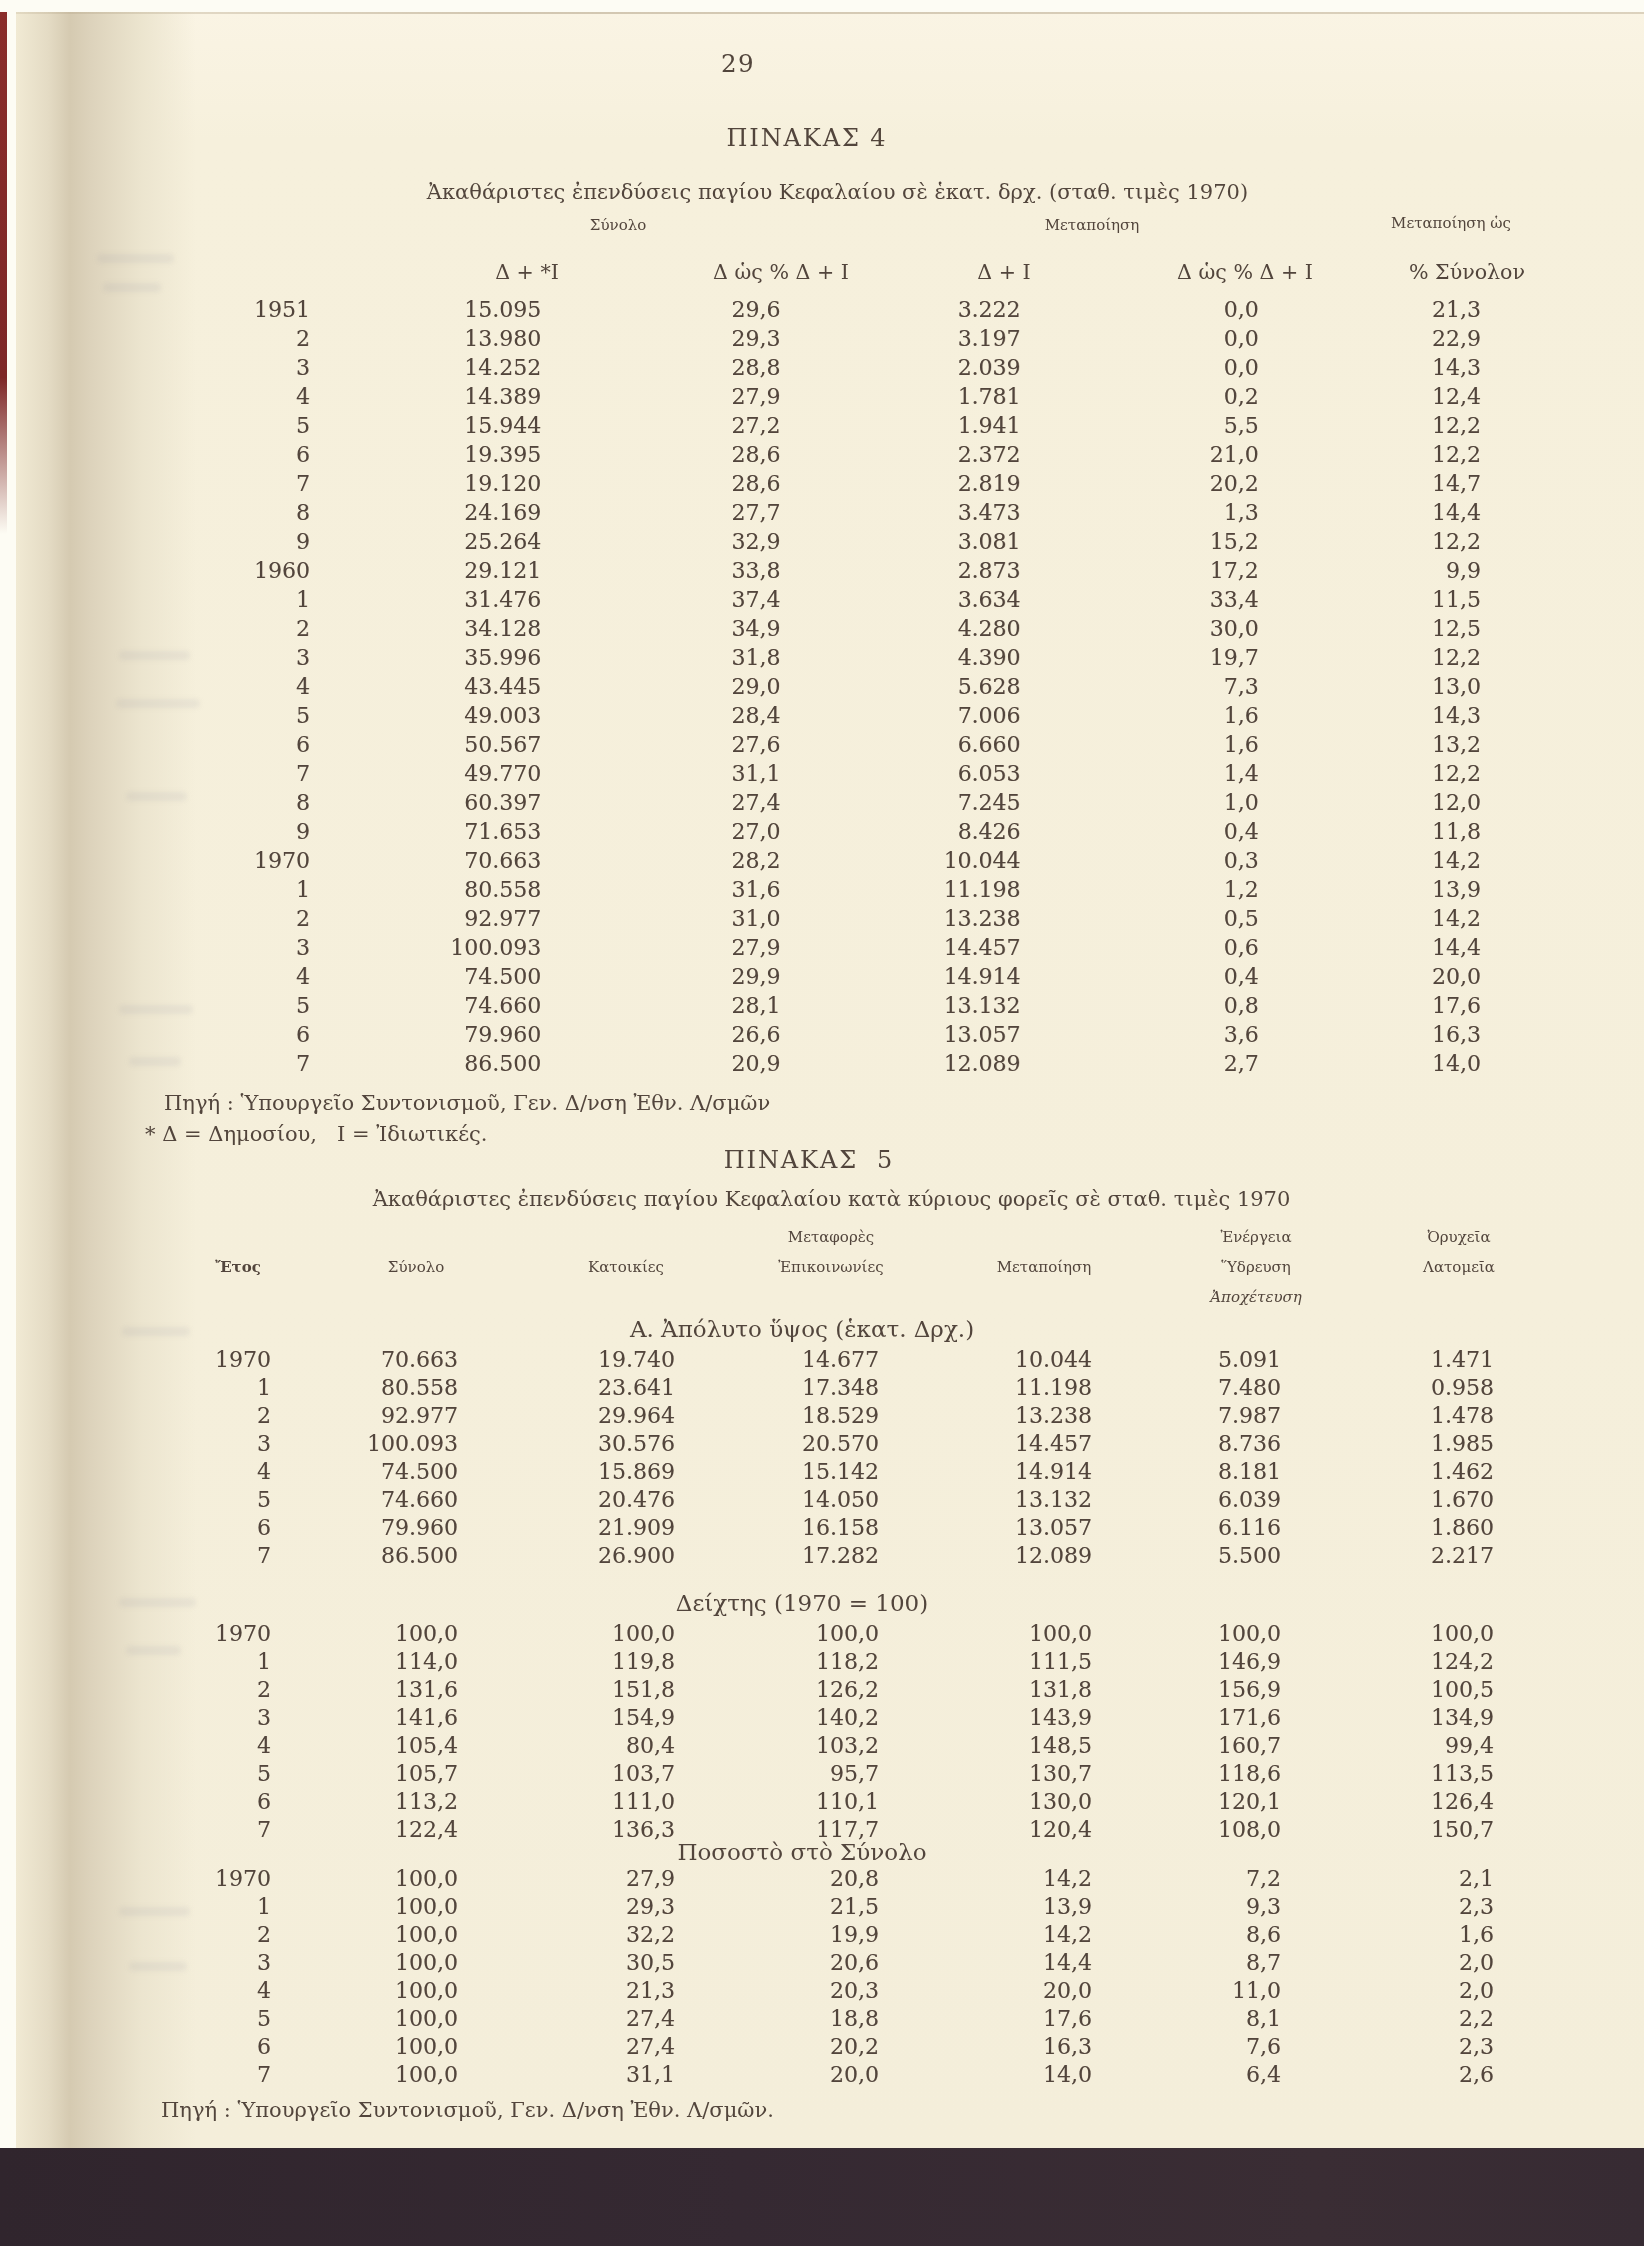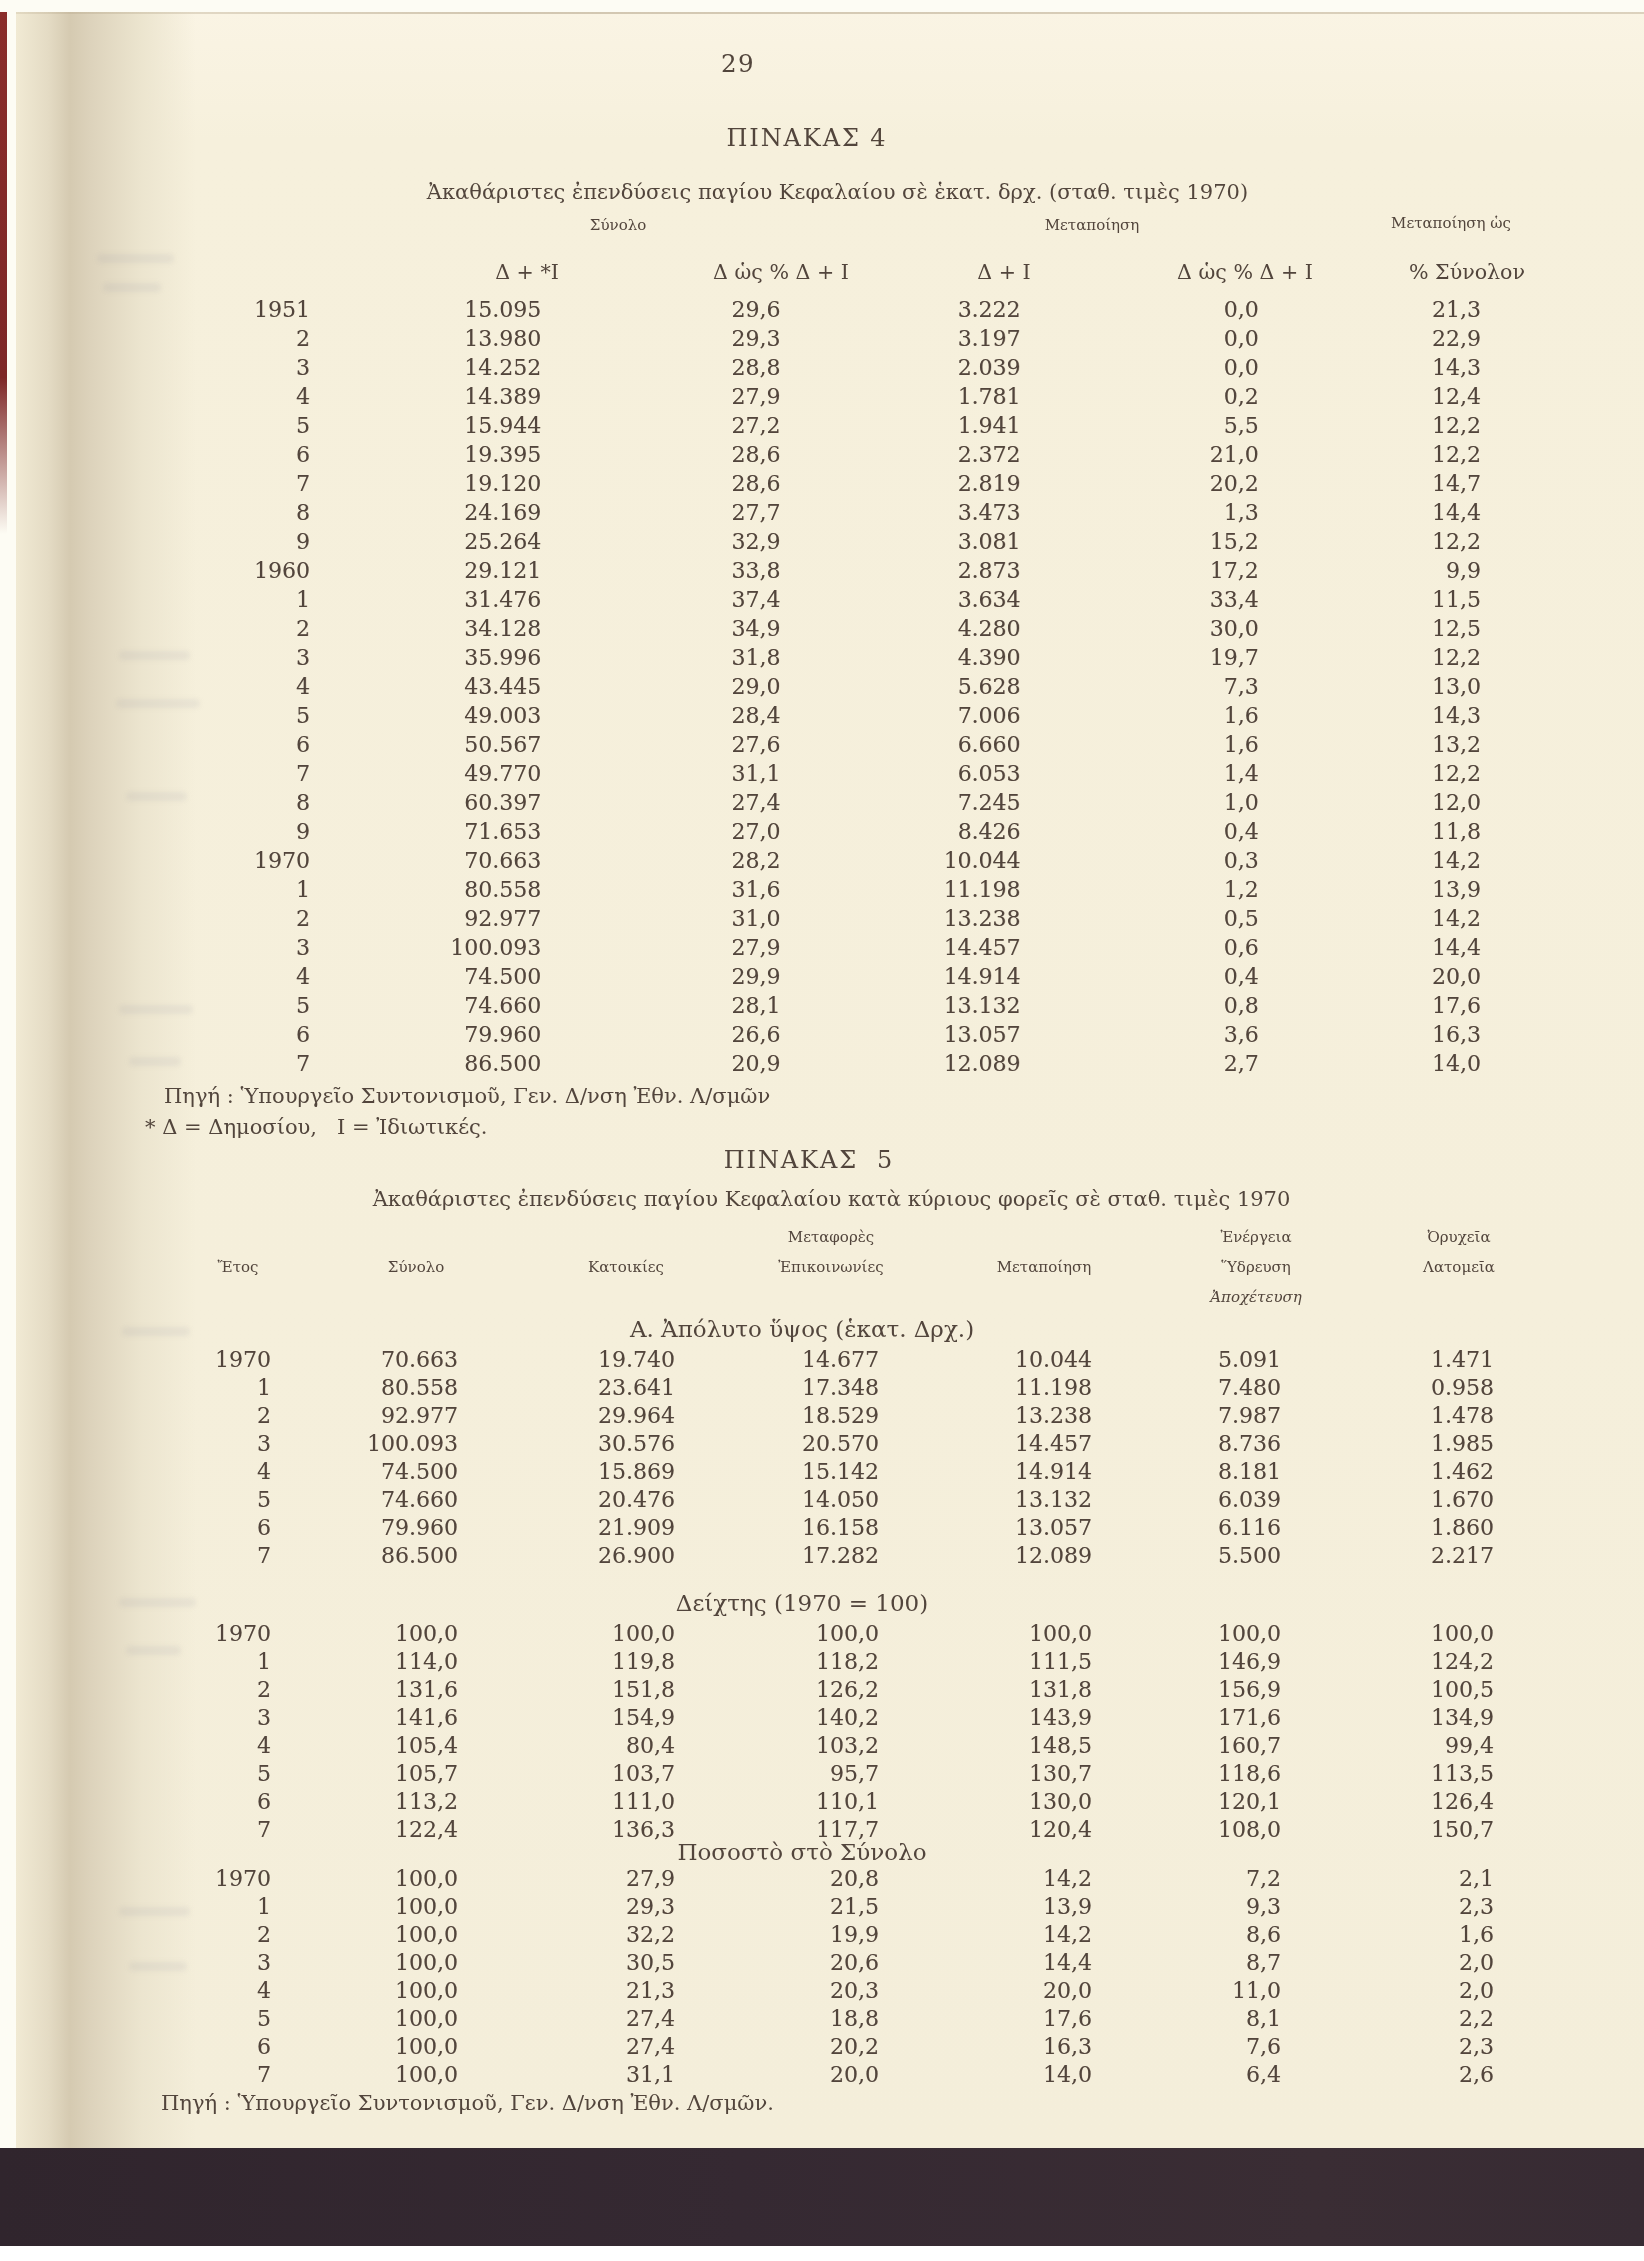--- a/index.html
+++ b/index.html
@@ -20,21 +20,21 @@
   .bottom-white{position:absolute;left:0;top:2246px;width:1644px;height:15.5px;background:#ffffff;}
   .smudge{position:absolute;height:9px;border-radius:4.5px;background:rgba(125,128,152,0.10);filter:blur(2.6px);}
 
   .center-abs{position:absolute;transform:translateX(-50%);white-space:pre;}
   .pageno{font-size:24.5px;letter-spacing:1.3px;}
   .t-title{font-size:24px;letter-spacing:1.9px;}
   .t-subtitle{position:absolute;text-align:center;font-size:21px;white-space:pre;}
   .ghead{font-size:15px;}
   .shead{font-size:20.6px;margin-left:34px;}
   .sect-head{font-size:23px;}
-  .src{position:absolute;font-size:21px;white-space:pre;}
+  .src{position:absolute;font-size:21px;white-space:pre;margin-top:7px;}
 
   table.data{position:absolute;border-collapse:collapse;table-layout:fixed;}
   table.data td{padding:0;text-align:right;font-size:22px;line-height:1;vertical-align:middle;
                 font-family:"DejaVu Serif", serif;color:#52453c;
                 text-shadow:0.3px 0.4px 0.5px rgba(92,72,60,0.35);}
   table.t4 td{height:29px;}
   table.t5 td{height:28px;}
 </style>
 </head>
 <body>
@@ -303,21 +303,21 @@
         </tr>
       </tbody>
   </table>
 
   <div class="src" style="left:164px;top:1084px;">Πηγή : Ὑπουργεῖο Συντονισμοῦ, Γεν. Δ/νση Ἐθν. Λ/σμῶν</div>
   <div class="src" style="left:145px;top:1115px;">* Δ = Δημοσίου,   Ι = Ἰδιωτικές.</div>
 
   <div class="center-abs t-title" style="left:809px;top:1146px;">ΠΙΝΑΚΑΣ  5</div>
   <div class="t-subtitle" style="left:97px;top:1187px;width:1469px;">Ἀκαθάριστες ἐπενδύσεις παγίου Κεφαλαίου κατὰ κύριους φορεῖς σὲ σταθ. τιμὲς 1970</div>
 
-  <div class="center-abs ghead" style="left:238px;top:1258px;">Ἔτος</div>
+  <div class="center-abs ghead" style="left:238px;top:1258px;font-weight:bold;">Ἔτος</div>
   <div class="center-abs ghead" style="left:416px;top:1258px;">Σύνολο</div>
   <div class="center-abs ghead" style="left:626px;top:1258px;">Κατοικίες</div>
   <div class="center-abs ghead" style="left:831px;top:1228px;">Μεταφορὲς</div>
   <div class="center-abs ghead" style="left:831px;top:1258px;">Ἐπικοινωνίες</div>
   <div class="center-abs ghead" style="left:1044px;top:1258px;">Μεταποίηση</div>
   <div class="center-abs ghead" style="left:1256px;top:1228px;">Ἐνέργεια</div>
   <div class="center-abs ghead" style="left:1256px;top:1258px;">Ὕδρευση</div>
   <div class="center-abs ghead" style="left:1256px;top:1288px;font-style:italic;">Ἀποχέτευση</div>
   <div class="center-abs ghead" style="left:1459px;top:1228px;">Ὀρυχεῖα</div>
   <div class="center-abs ghead" style="left:1459px;top:1258px;">Λατομεῖα</div>

